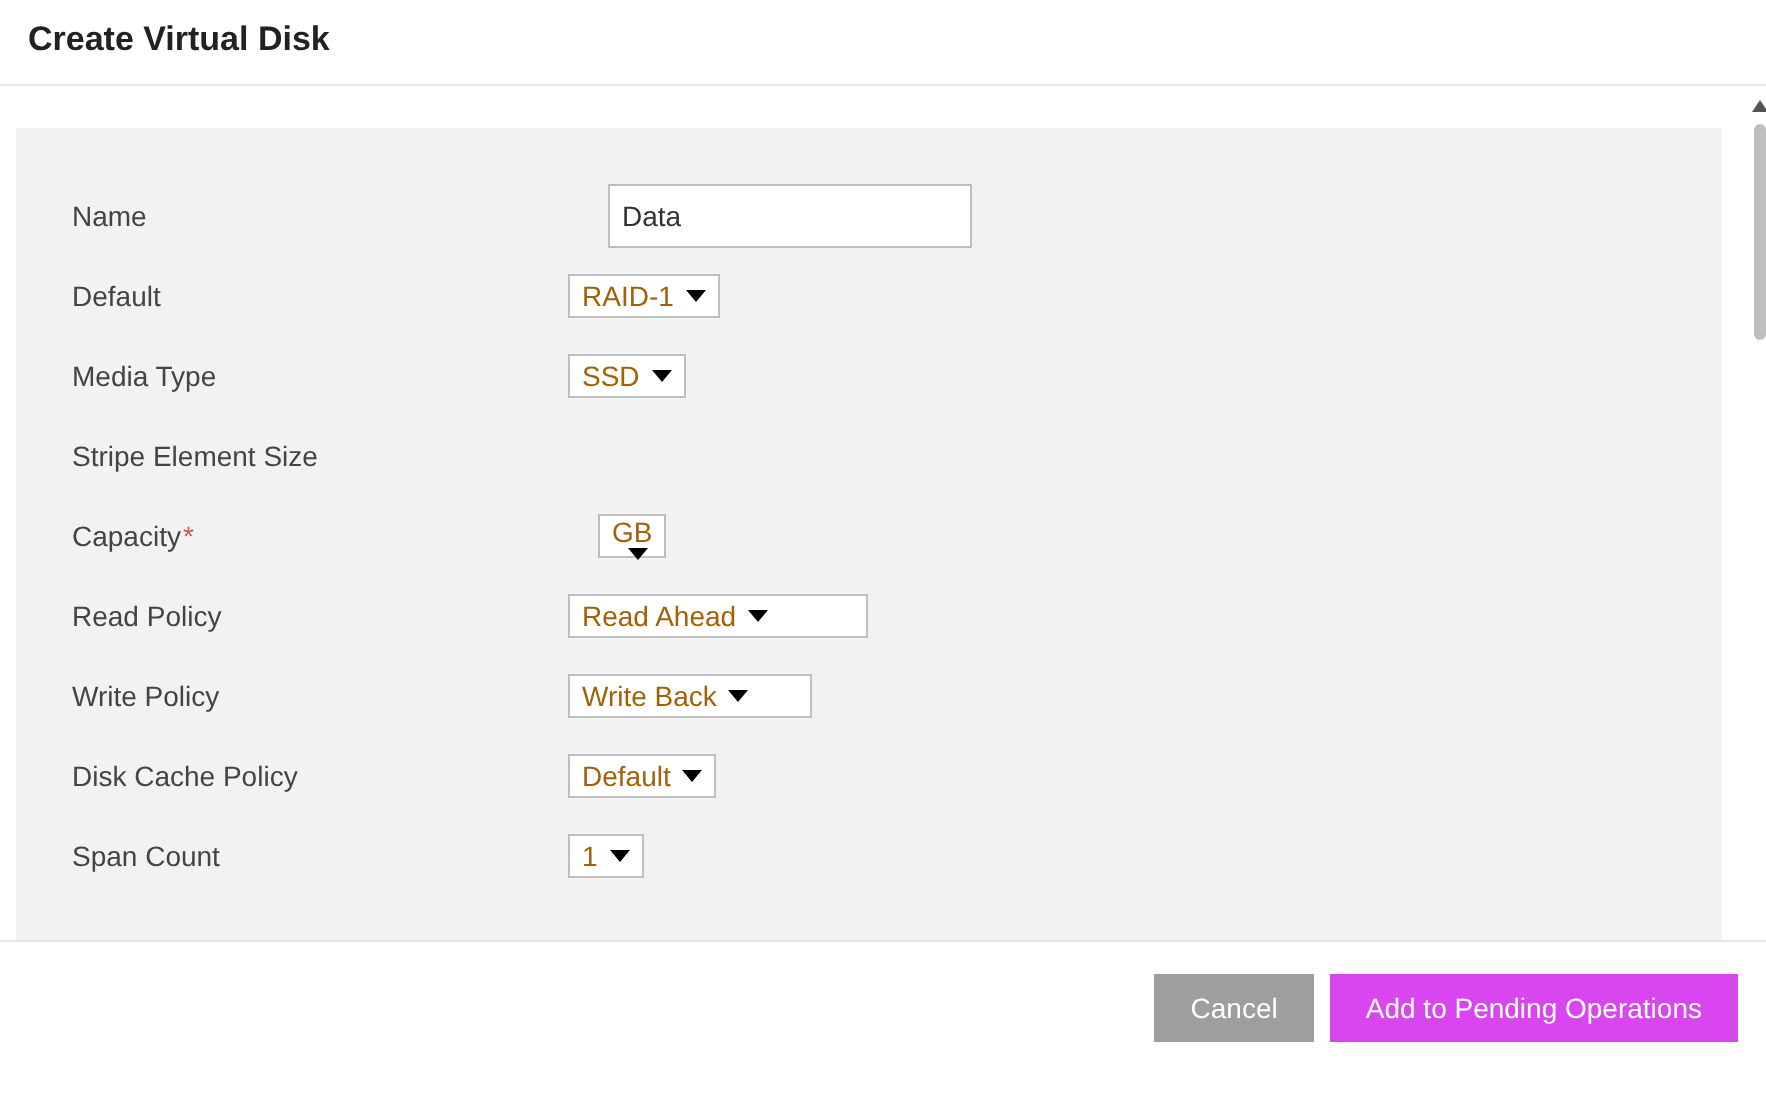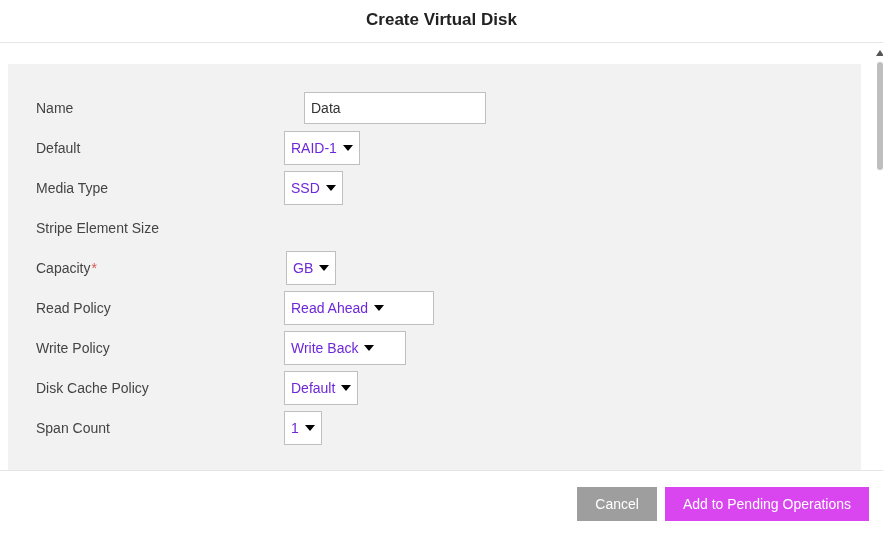--- a/index.html
+++ b/index.html
@@ -4,21 +4,20 @@
 <style>
   html,body{margin:0;padding:0;font-family:"Segoe UI",Arial,Helvetica,sans-serif;color:#333;background:#fff;}
   body{width:883px;height:548px;position:relative;overflow:hidden;}
 
   
   .dlg-header{
     padding:10px 14px 0 14px;
     font-size:17px;
     font-weight:600;
     color:#222;
-    text-align:center;
   }
   .header-sep{
     margin-top:12px;
     border:none;
     border-top:1px solid #e5e5e5;
   }
 
   
   .dlg-body-wrap{
     position:absolute;
@@ -88,41 +87,41 @@
   .txt-name{width:168px;margin-left:20px;}
   .txt-cap{width:168px;}
 
   
   .sel{
     display:inline-flex;
     align-items:center;
     border:1px solid #bfbfbf;
     background:#fff;
     font-size:14px;
-    color:#6d28d9;
+    color:#a16207;
     padding:0 6px 0 6px;
-    height:34px;
+    height:22px;
     box-sizing:border-box;
     cursor:pointer;
     user-select:none;
   }
   .sel .caret{
     width:0;height:0;
     border-left:5px solid transparent;
     border-right:5px solid transparent;
     border-top:6px solid #000;
     margin-left:6px;
   }
   .sel span.val{white-space:nowrap;}
 
   
   .w-layout   { }
   .w-media    { }
   .w-stripe   { }
-  .w-capunit  {margin-left:2px;}
+  .w-capunit  {margin-left:15px;flex-direction:column;}
   .w-read     {min-width:150px;}
   .w-write    {min-width:122px;}
   .w-cache    { }
   .w-t10      { }
   .w-span     { }
 
   .cap-group{display:flex;align-items:center;}
 
   
   .dlg-footer{

